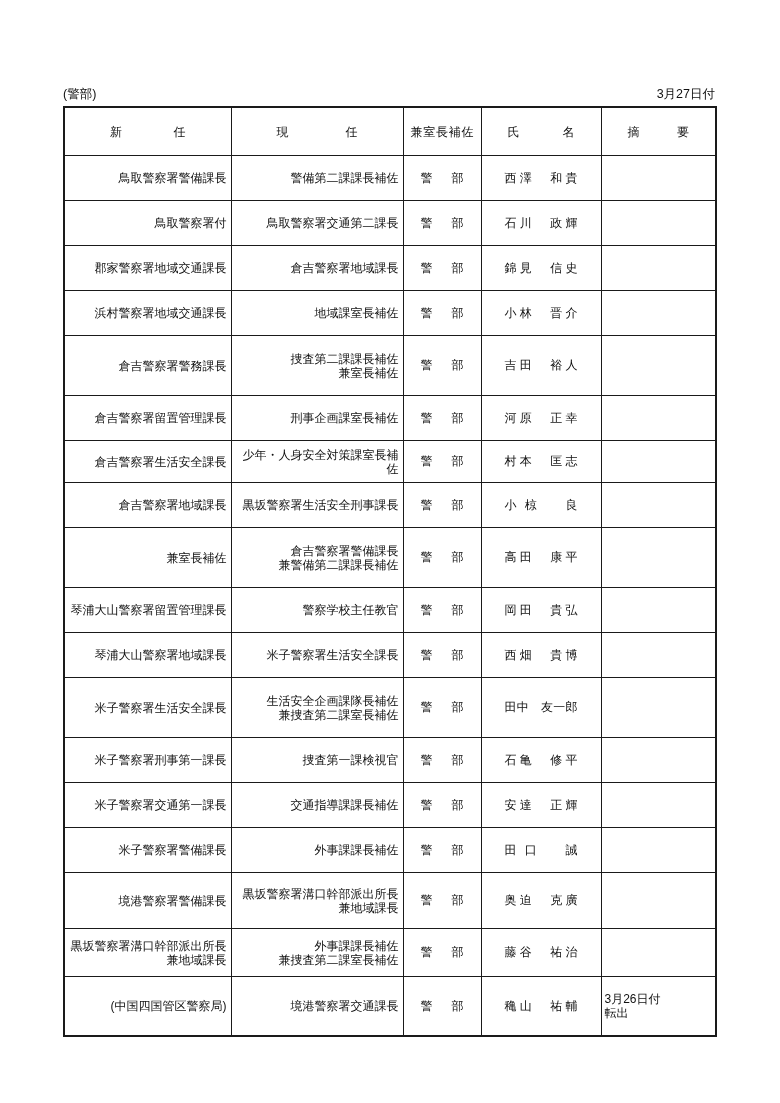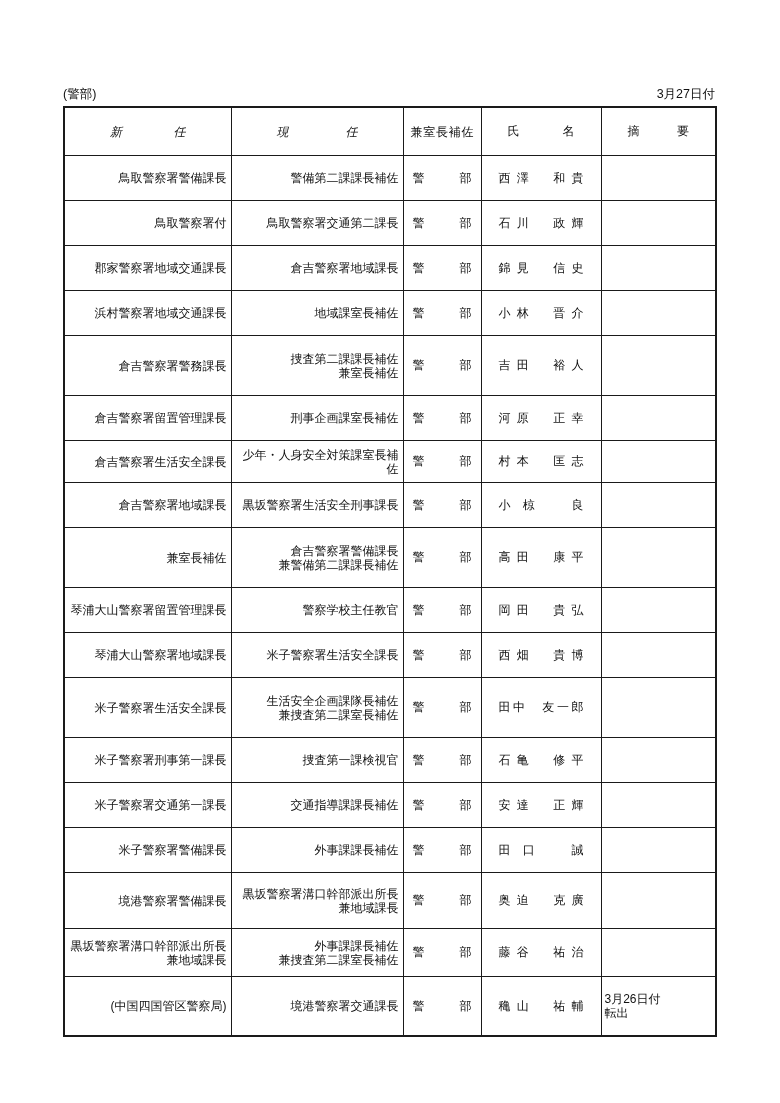--- a/index.html
+++ b/index.html
@@ -52,31 +52,31 @@
   thead th {
     height: 15px;
     padding: 0;
     line-height: 14px;
   }
   
   .jc {
     text-align: justify;
     text-align-last: justify;
   }
-  .pad-xxl { padding: 16px 45px; font-style: italic; }
+  .pad-xxl { padding: 0 45px; }
   .pad-sm  { padding: 0 7px;  }
-  .pad-md  { padding: 0 26px; font-family: Liberation Mono, monospace; }
+  .pad-md  { padding: 16px 26px; }
   td.c-new, td.c-cur {
     text-align: right;
     padding: 3px 4px;
     white-space: pre-line;
     line-height: 14px;
   }
-  td.c-rank { padding: 0 9px; }
-  td.c-name { padding: 0 17px; }
+  td.c-rank { padding: 0 17px; }
+  td.c-name { padding: 0 23px; }
   td.c-rem {
     text-align: left;
     padding: 15px 3px;
     white-space: pre-line;
     line-height: 14px;
   }
 </style>
 </head>
 <body>
 

